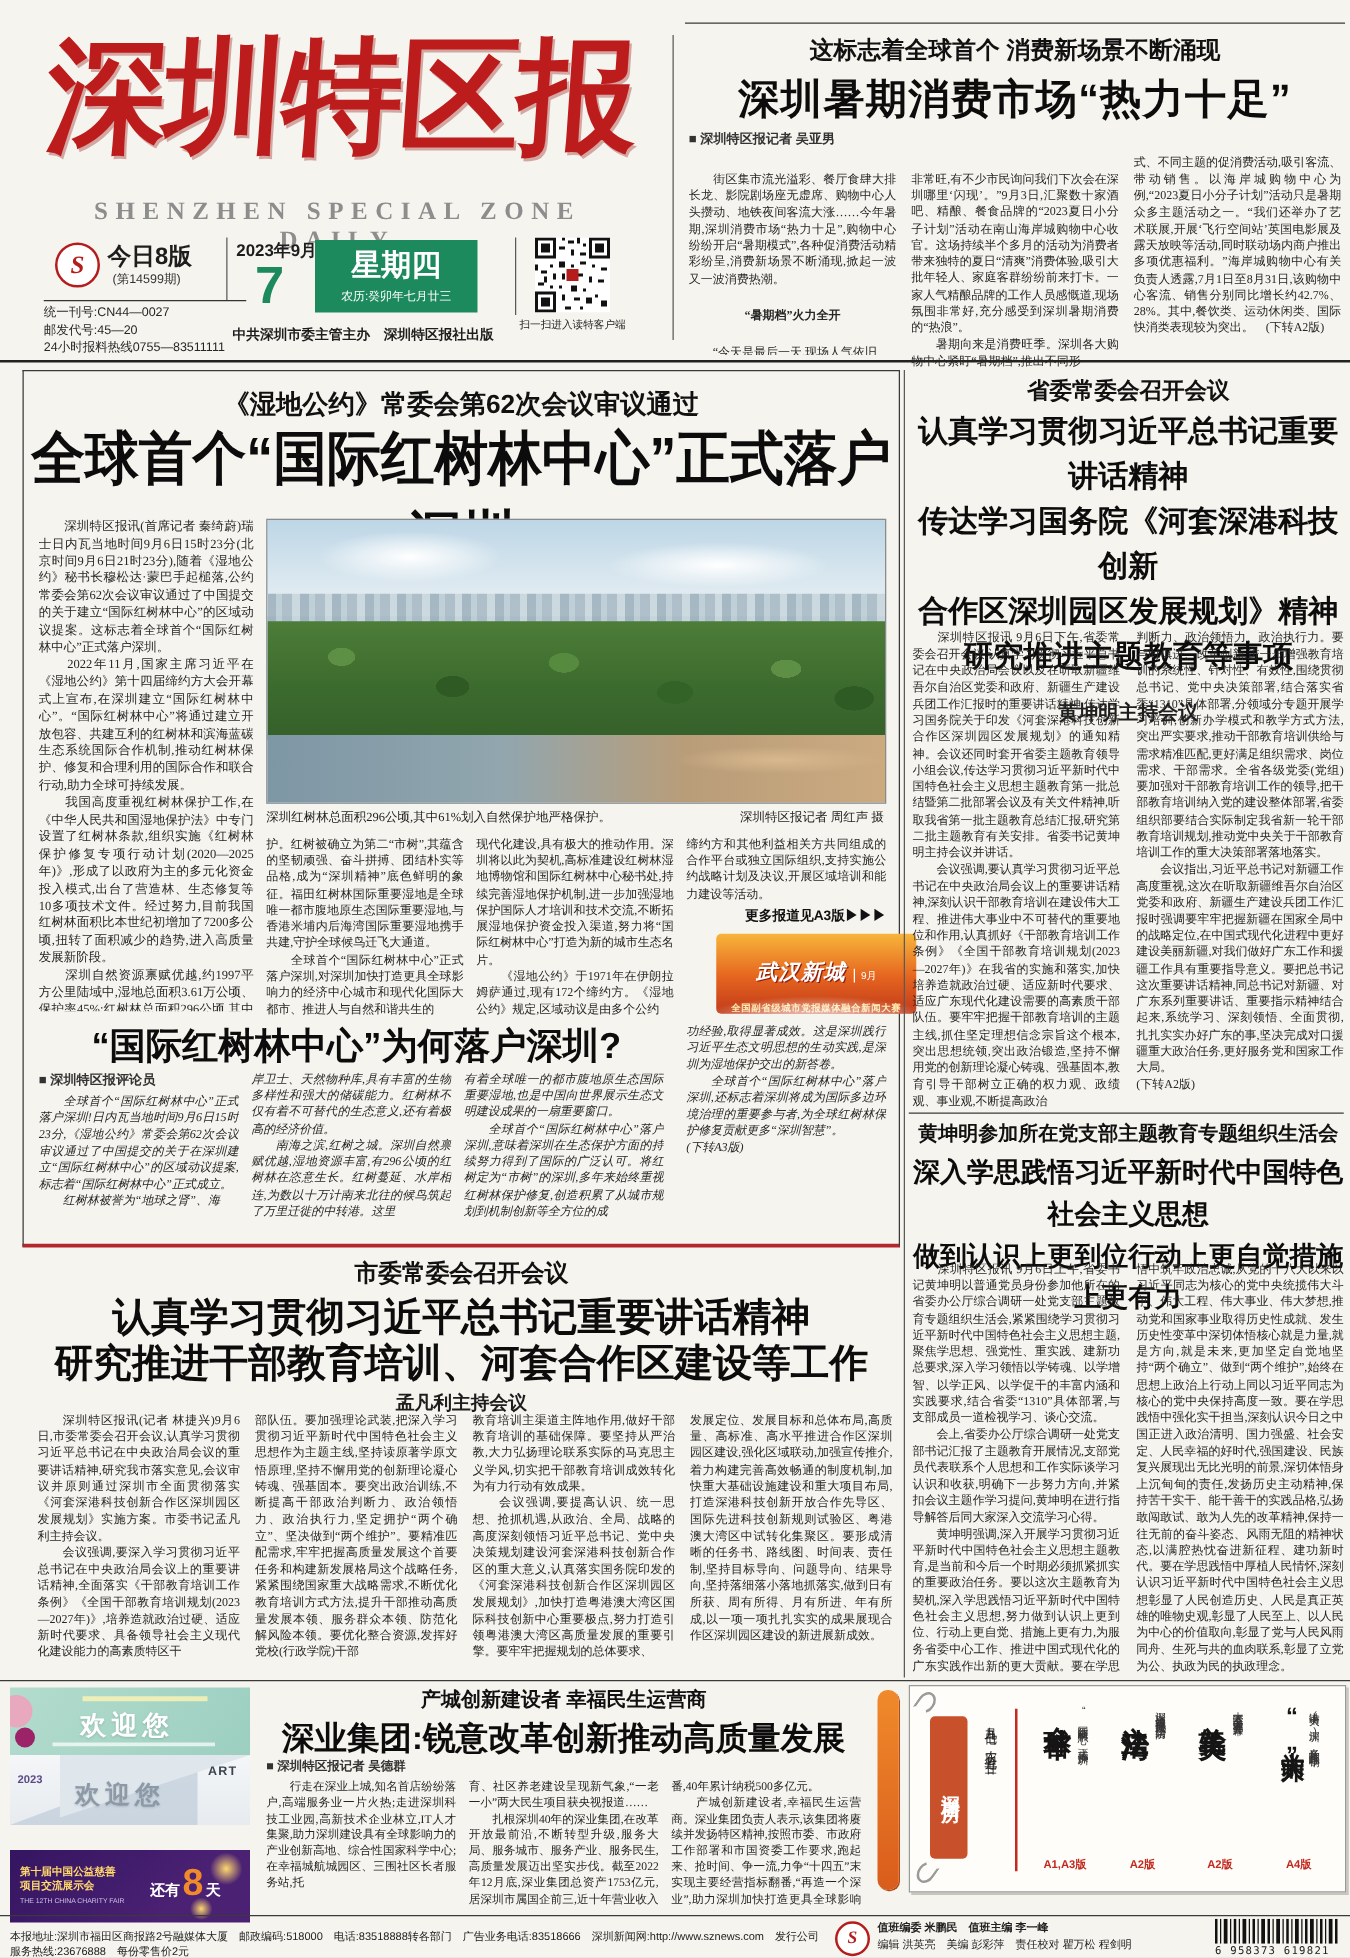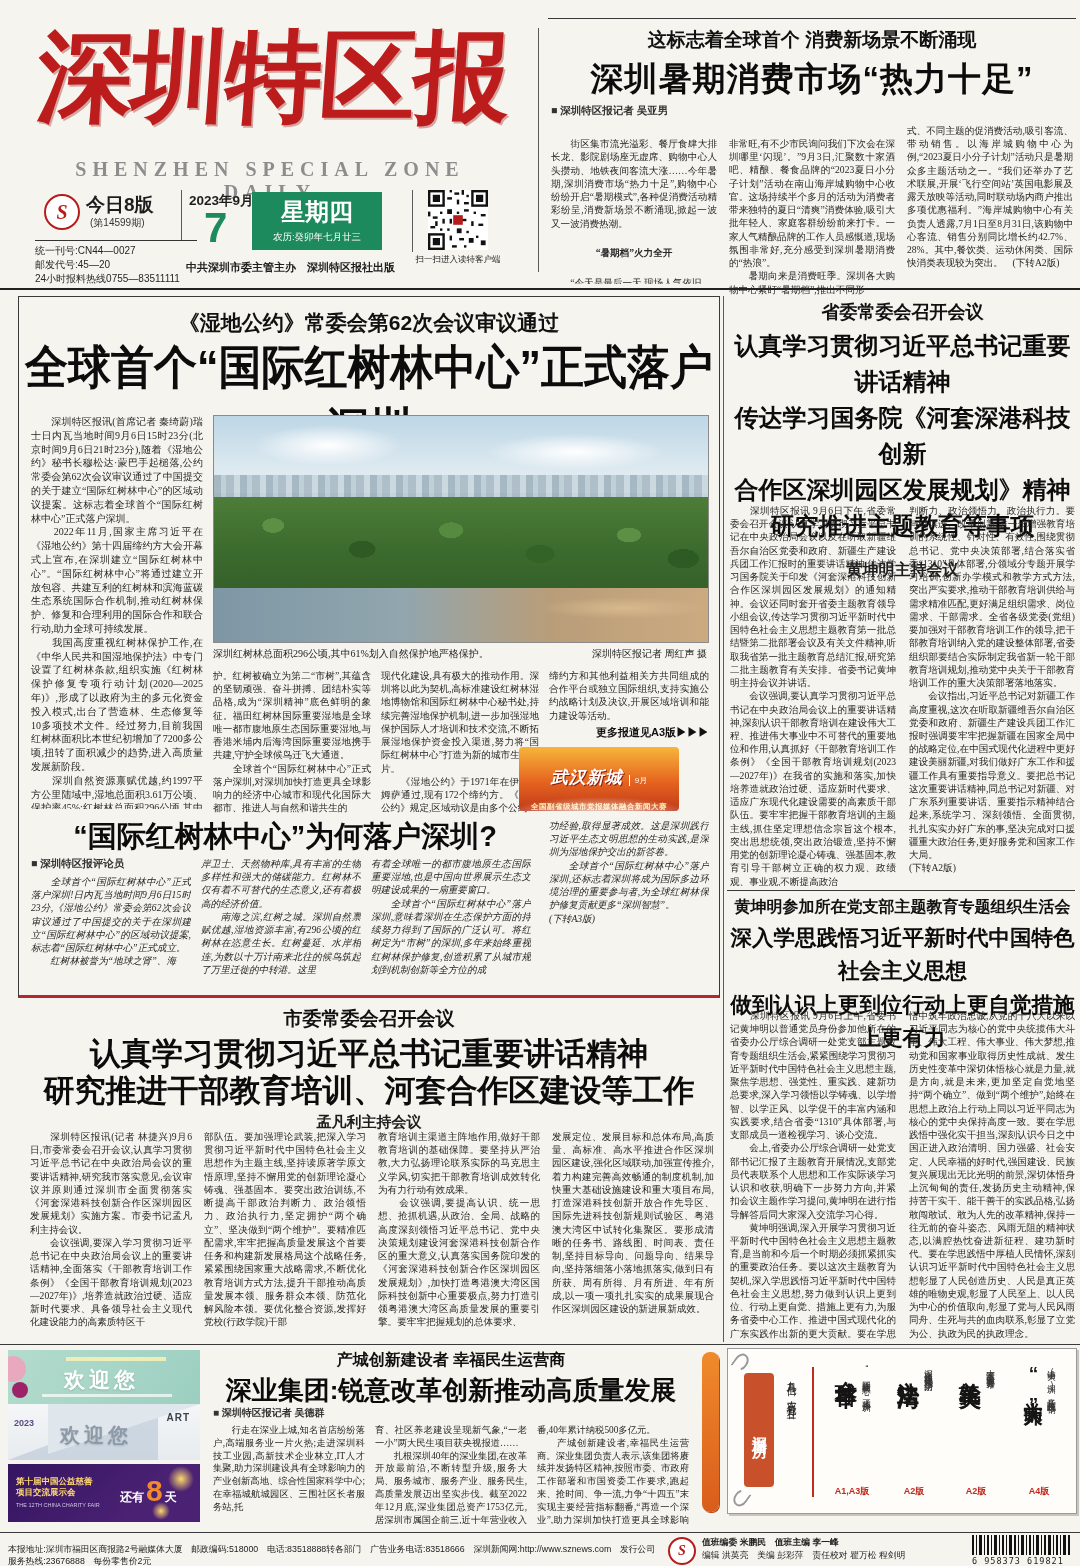--- a/index.html
+++ b/index.html
@@ -200,21 +200,21 @@
       <span class="caption">深圳特区报记者 周红声 摄</span>
     </div>
 
     <div class="bodycol" style="position:absolute;left:194px;top:372px;width:158px;height:148px;">护。红树被确立为第二“市树”,其蕴含的坚韧顽强、奋斗拼搏、团结朴实等品格,成为“深圳精神”底色鲜明的象征。福田红树林国际重要湿地是全球唯一都市腹地原生态国际重要湿地,与香港米埔内后海湾国际重要湿地携手共建,守护全球候鸟迁飞大通道。
 　　全球首个“国际红树林中心”正式落户深圳,对深圳加快打造更具全球影响力的经济中心城市和现代化国际大都市、推进人与自然和谐共生的</div>
     <div class="bodycol" style="position:absolute;left:362px;top:372px;width:158px;height:148px;">现代化建设,具有极大的推动作用。深圳将以此为契机,高标准建设红树林湿地博物馆和国际红树林中心秘书处,持续完善湿地保护机制,进一步加强湿地保护国际人才培训和技术交流,不断拓展湿地保护资金投入渠道,努力将“国际红树林中心”打造为新的城市生态名片。
 　　《湿地公约》于1971年在伊朗拉姆萨通过,现有172个缔约方。《湿地公约》规定,区域动议是由多个公约</div>
     <div class="bodycol" style="position:absolute;left:530px;top:372px;width:160px;height:56px;">缔约方和其他利益相关方共同组成的合作平台或独立国际组织,支持实施公约战略计划及决议,开展区域培训和能力建设等活动。</div>
     <div class="abs turn-note" style="left:530px;top:428px;width:160px;text-align:right;font-size:11px;color:#111;">更多报道见A3版▶▶▶</div>
 
-    <div class="wuhan" style="left:500px;top:450px;width:160px;height:64px;">
+    <div class="wuhan" style="left:554px;top:450px;width:160px;height:64px;">
       <div style="display:flex;align-items:baseline;justify-content:center;gap:6px;margin-top:8px;">
         <span class="wuhan-title">武汉新城</span>
         <span style="font-size:8px;border-left:1px solid #fff;padding-left:5px;margin-top:20px;">9月</span>
       </div>
       <div class="ctr wuhan-sub" style="margin-top:13px;">全国副省级城市党报媒体融合新闻大赛</div>
       <div class="wuhan-wave"></div>
     </div>
 
     <div class="headline" style="position:absolute;left:12px;top:520px;width:508px;text-align:center;font-size:29px;">“国际红树林中心”为何落户深圳?</div>
     <div class="byline" style="position:absolute;left:12px;top:560px;">■ 深圳特区报评论员</div>
@@ -287,21 +287,21 @@
       <div class="abs welcome" style="left:56px;top:16px;font-size:21px;">欢迎您</div>
       <div class="abs" style="left:34px;top:44px;width:130px;height:3px;background:rgba(255,255,255,.7);"></div>
     </div>
     <div class="ad2" style="width:192px;height:56px;margin-top:0;">
       <div class="tri" style="left:0;top:0;border-left:150px solid transparent;border-bottom:56px solid #c3d0dc;opacity:.8;"></div>
       <div class="tri" style="left:40px;top:0;border-right:152px solid transparent;border-top:50px solid #dfe6ec;"></div>
       <div class="abs" style="left:6px;top:14px;font-size:9px;color:#5b4a8a;font-weight:bold;">2023</div>
       <div class="abs welcome" style="left:52px;top:18px;font-size:20px;color:#8c9aa8;">欢迎您</div>
       <div class="abs" style="right:10px;top:8px;font-size:10px;font-weight:900;color:#3a4450;letter-spacing:1px;">ART</div>
     </div>
-    <div class="ad3" style="width:192px;height:58px;margin-top:4px;">
+    <div class="ad3" style="width:192px;height:58px;margin-top:20px;">
       <div class="spark" style="right:6px;top:2px;width:26px;height:26px;"></div>
       <div class="spark" style="right:30px;bottom:2px;width:18px;height:18px;"></div>
       <div class="abs" style="left:8px;top:12px;font-size:8.5px;color:#ffd86e;font-weight:bold;">第十届中国公益慈善</div>
       <div class="abs" style="left:8px;top:23px;font-size:8.5px;color:#ffd86e;font-weight:bold;">项目交流展示会</div>
       <div class="abs" style="left:8px;top:38px;font-size:5.5px;color:#cfc2e8;">THE 12TH CHINA CHARITY FAIR</div>
       <div class="abs" style="left:112px;top:10px;display:flex;align-items:baseline;">
         <span style="font-size:12px;font-weight:bold;">还有</span>
         <span style="font-size:30px;font-weight:900;color:#f08a2b;margin:0 2px;">8</span>
         <span style="font-size:12px;font-weight:bold;">天</span>
       </div>

